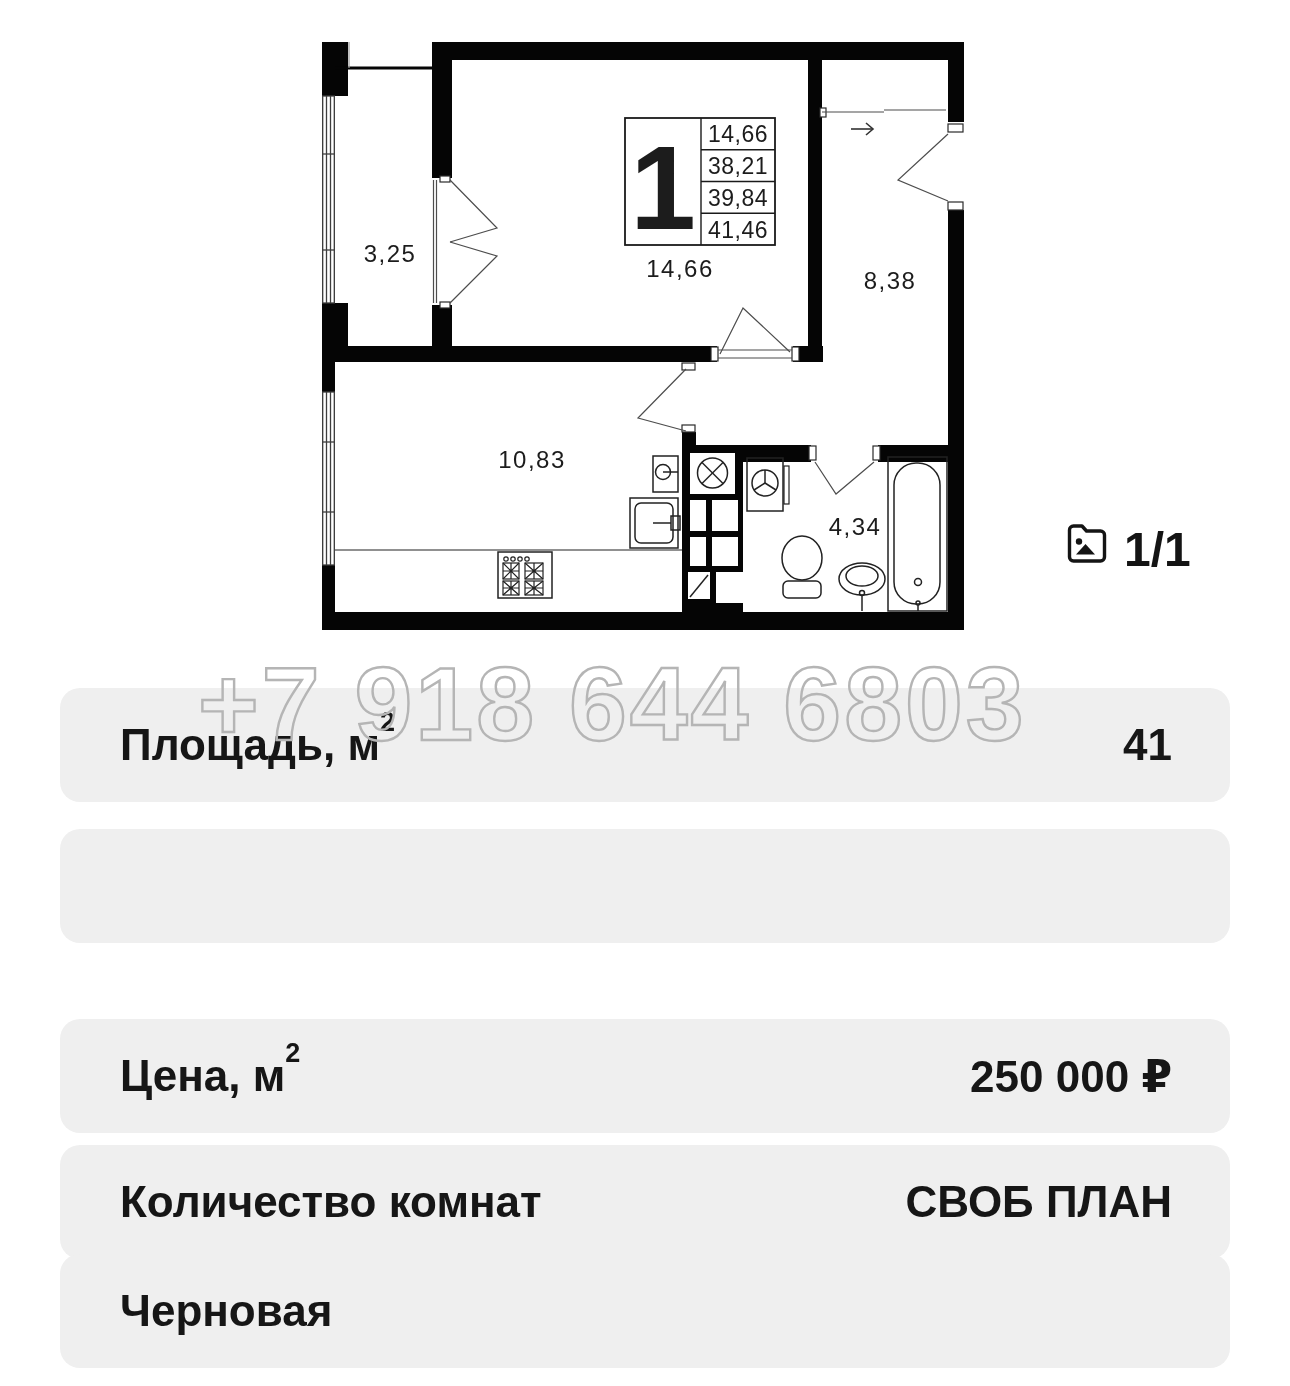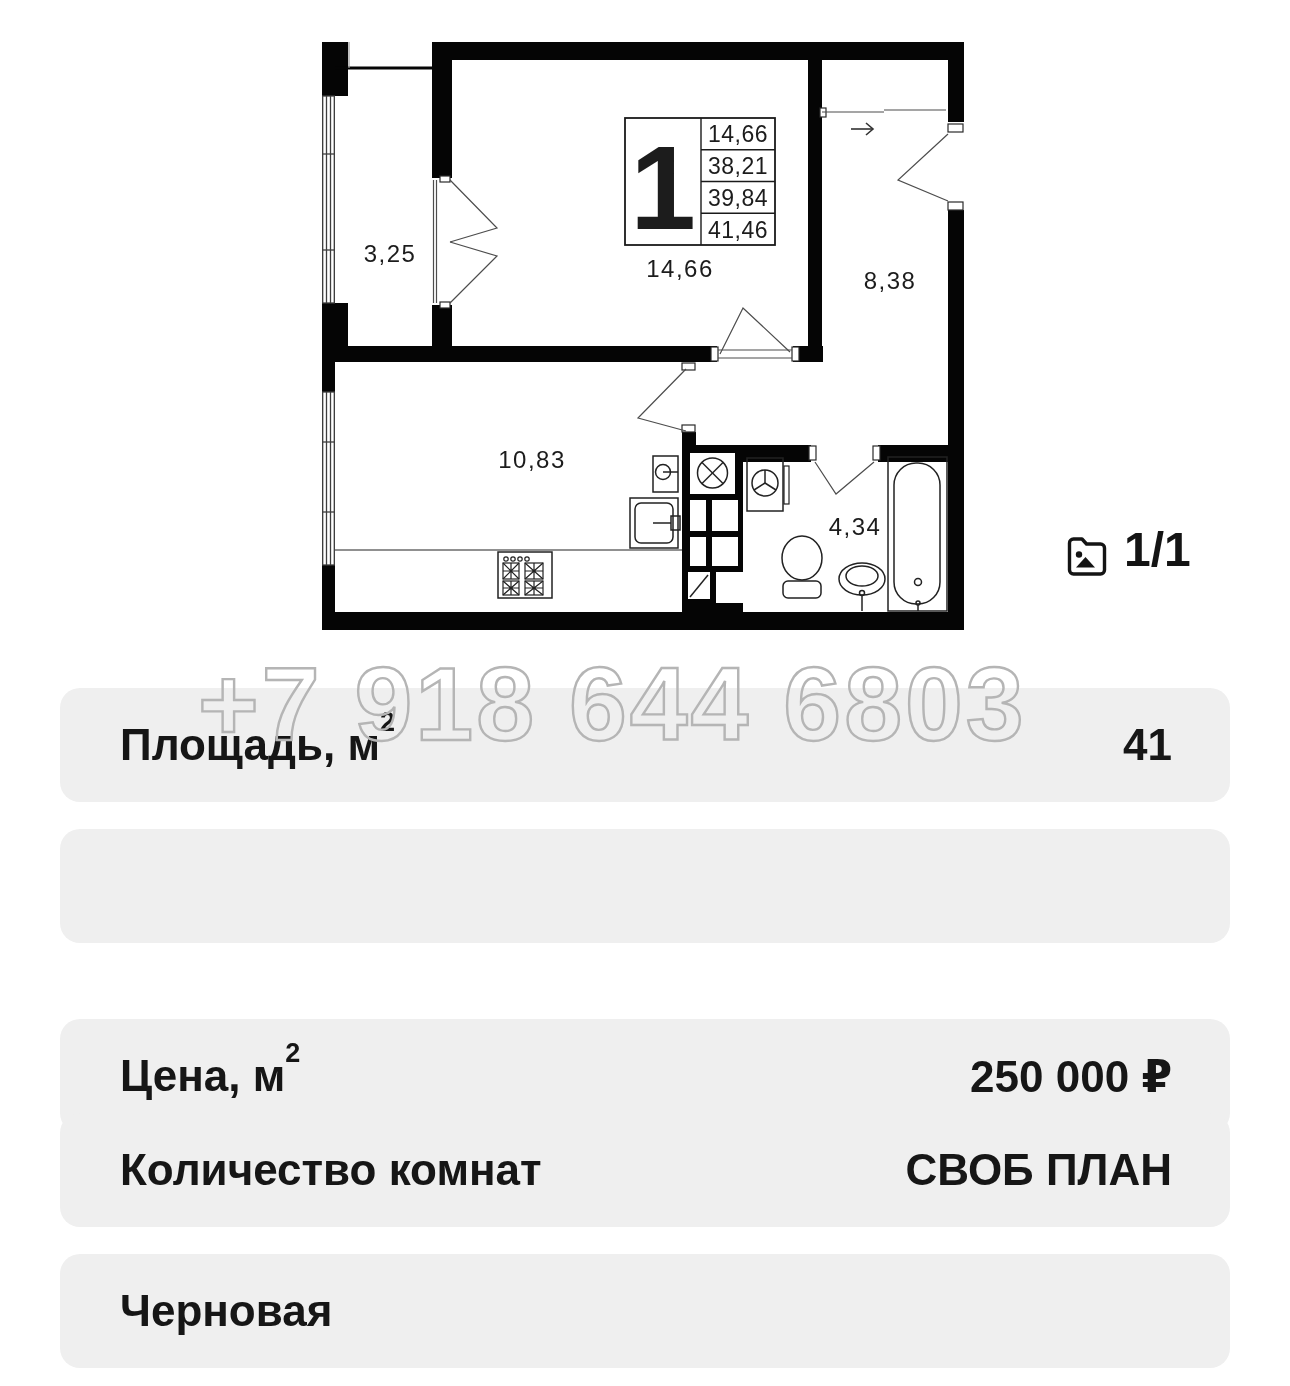--- a/index.html
+++ b/index.html
@@ -9,37 +9,37 @@
   }
   
   .plan{position:absolute;left:322px;top:42px;width:642px;height:588px;}
   .plan svg{display:block;width:100%;height:100%;}
   .plan text{font-family:"Liberation Sans","DejaVu Sans",sans-serif;fill:#1c1c1c;}
   .room-label{font-size:24px;letter-spacing:1.5px;}
   .box-val{font-size:23px;letter-spacing:0.5px;}
   .box-one{font-size:118px;font-weight:700;}
   
   .photo-counter{
-    position:absolute;left:1064px;top:522px;display:flex;align-items:flex-end;gap:14px;
+    position:absolute;left:1064px;top:522px;display:flex;align-items:flex-start;gap:14px;
     font-size:48px;font-weight:700;color:#141414;
   }
   
   .watermark{
     position:absolute;left:198px;top:652px;z-index:5;white-space:nowrap;
     font-size:104px;font-weight:700;letter-spacing:3px;line-height:1;
     color:transparent;-webkit-text-stroke:2.4px #b5b5b5;
   }
   
   .row{
     position:absolute;left:60px;width:1170px;height:114px;background:#efefef;
     border-radius:20px;display:flex;align-items:center;justify-content:space-between;
     padding:0 58px 0 60px;box-sizing:border-box;
     font-size:44px;font-weight:700;color:#161616;
   }
-  .r1{top:688px}.r2{top:829px}.r3{top:1019px}.r4{top:1113px}.r5{top:1254px}
+  .r1{top:688px}.r2{top:829px}.r3{top:1019px}.r4{top:1145px}.r5{top:1254px}
   .row sup{font-size:27px;position:relative;top:-13px;font-weight:700;}
 </style>
 </head>
 <body>
 
 <div class="plan">
   <svg viewBox="0 0 642 588">
 
     <g fill="#050505" shape-rendering="crispEdges">
       <rect x="0" y="0" width="13" height="588"></rect>

